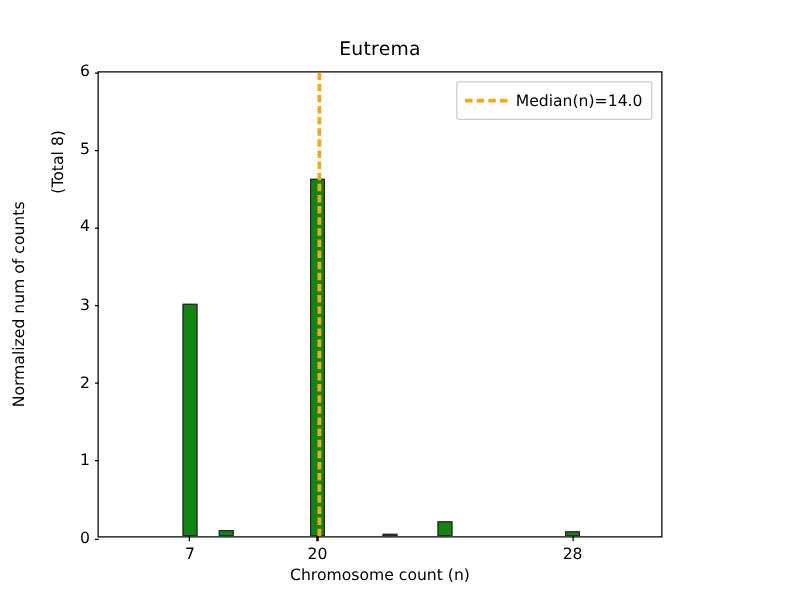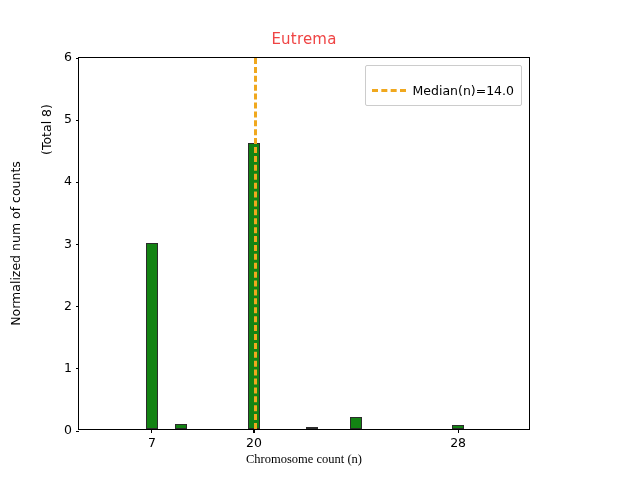--- a/index.html
+++ b/index.html
@@ -21,21 +21,21 @@
   }
 
   
   #chart-title {
     position: absolute;
     left: 78px;
     top: 30px;
     width: 452px;
     text-align: center;
     font-size: 15px;
-    color: #ef4444;
+    color: #000000;
     letter-spacing: 0.2px;
   }
 
   
   #plot-area {
     position: absolute;
     left: 78px;
     top: 57px;
     width: 452px;
     height: 373px;
@@ -116,21 +116,20 @@
 
   
   #xlabel {
     position: absolute;
     left: 78px;
     top: 452px;
     width: 452px;
     text-align: center;
     font-size: 12.5px;
     color: #000000;
-    font-family: Liberation Serif, serif;
   }
   #ylabel-wrap {
     position: absolute;
     left: 0px;
     top: 57px;
     width: 30px;
     height: 373px;
   }
   #ylabel {
     position: absolute;
@@ -161,21 +160,21 @@
   }
 
   
   #legend {
     position: absolute;
     right: 7px;
     top: 7px;
     background: #ffffff;
     border: 1px solid #cccccc;
     border-radius: 2px;
-    padding: 15px 7px 5px 6px;
+    padding: 5px 7px 5px 6px;
     box-sizing: border-box;
   }
   #legend .legend-row {
     display: flex;
     align-items: center;
     gap: 7px;
     height: 19px;
   }
   #legend .legend-dash {
     width: 34px;

